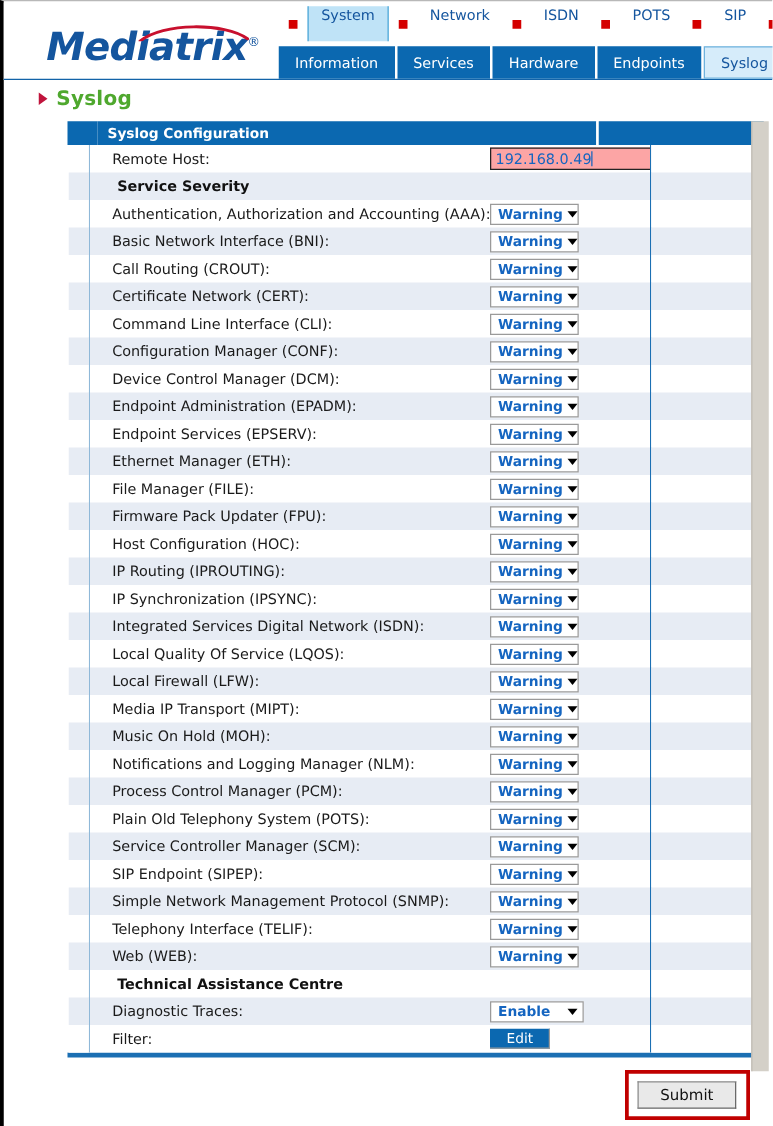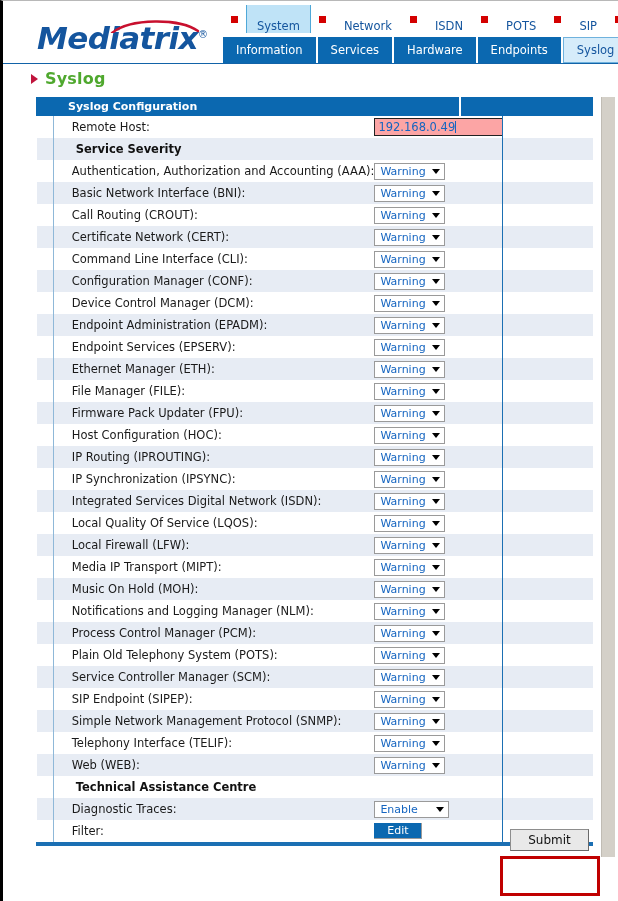--- a/index.html
+++ b/index.html
@@ -51,21 +51,21 @@
     height: 28px;
     display: flex; align-items: stretch;
     background: #ffffff;
   }
   .nav-bullet {
     width: 7px; height: 7px; background: #d40000;
     align-self: center; margin: 0 8px;
     flex: 0 0 auto;
   }
   .nav-item {
-    display: flex; align-items: flex-end; justify-content: center;
+    display: flex; align-items: flex-start; justify-content: center;
     padding: 0 10px;
     font-size: 11.5px; color: #14559e;
     white-space: nowrap;
     height: 28px;
   }
   .nav-item.selected {
     background: #bfe3f7;
     border-left: 1px solid #4fa8d8;
     border-right: 1px solid #4fa8d8;
     color: #14559e;
@@ -99,21 +99,21 @@
     border-bottom: 5px solid transparent;
     border-left: 7px solid #c0143c;
   }
   .page-title {
     font-size: 16px; font-weight: bold; color: #4fa82e;
     letter-spacing: 0.2px;
   }
 
   
   .panel {
-    position: absolute; left: 33px; top: 96px;
+    position: absolute; left: 51px; top: 96px;
     width: 557px;
     background: #ffffff;
     border-bottom: 4px solid #1b6fb3;
   }
   .panel-headbar {
     display: flex; height: 19px;
   }
   .hb-left  { width: 24px; background: #0b68b0; }
   .hb-main  { flex: 1; background: #0b68b0;
               color: #ffffff; font-size: 11px; font-weight: bold;
@@ -171,20 +171,21 @@
     width: 202px; height: 18px; padding: 0 3px;
     color: #1565c0; font-size: 11.5px;
   }
   .select {
     display: flex; align-items: center; justify-content: space-between;
     width: 71px; height: 17px;
     border: 1px solid #9a9a9a;
     background: #ffffff;
     color: #1565c0; font-size: 11px;
     padding: 0 4px 0 5px;
+    font-weight: bold;
   }
   .select .arrow {
     width: 0; height: 0;
     border-left: 4px solid transparent;
     border-right: 4px solid transparent;
     border-top: 5px solid #000000;
     margin-left: 4px;
   }
   .btn-edit {
     width: 48px; height: 16px;
@@ -204,21 +205,21 @@
   }
 
   
   .submit-highlight {
     position: absolute; left: 497px; top: 855px;
     width: 100px; height: 40px;
     border: 3px solid #c00000;
     background: #ffffff;
   }
   .btn-submit {
-    position: absolute; left: 507px; top: 828px;
+    position: absolute; left: 507px; top: 864px;
     width: 79px; height: 22px;
     background: #e9e9e9;
     border: 1px solid #8d8d8d;
     border-right-color: #6a6a6a;
     border-bottom-color: #6a6a6a;
     color: #111111; font-size: 12px;
     display: flex; align-items: center; justify-content: center;
     font-family: "DejaVu Sans", "Liberation Sans", sans-serif;
   }
 </style>

